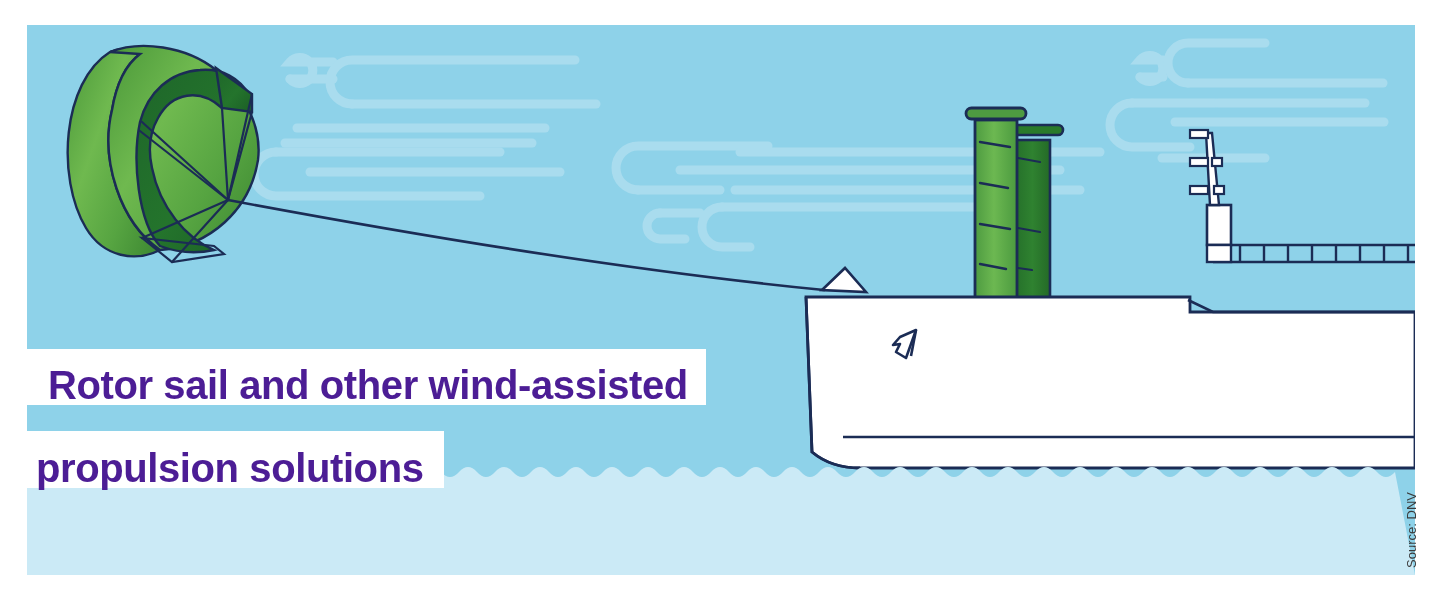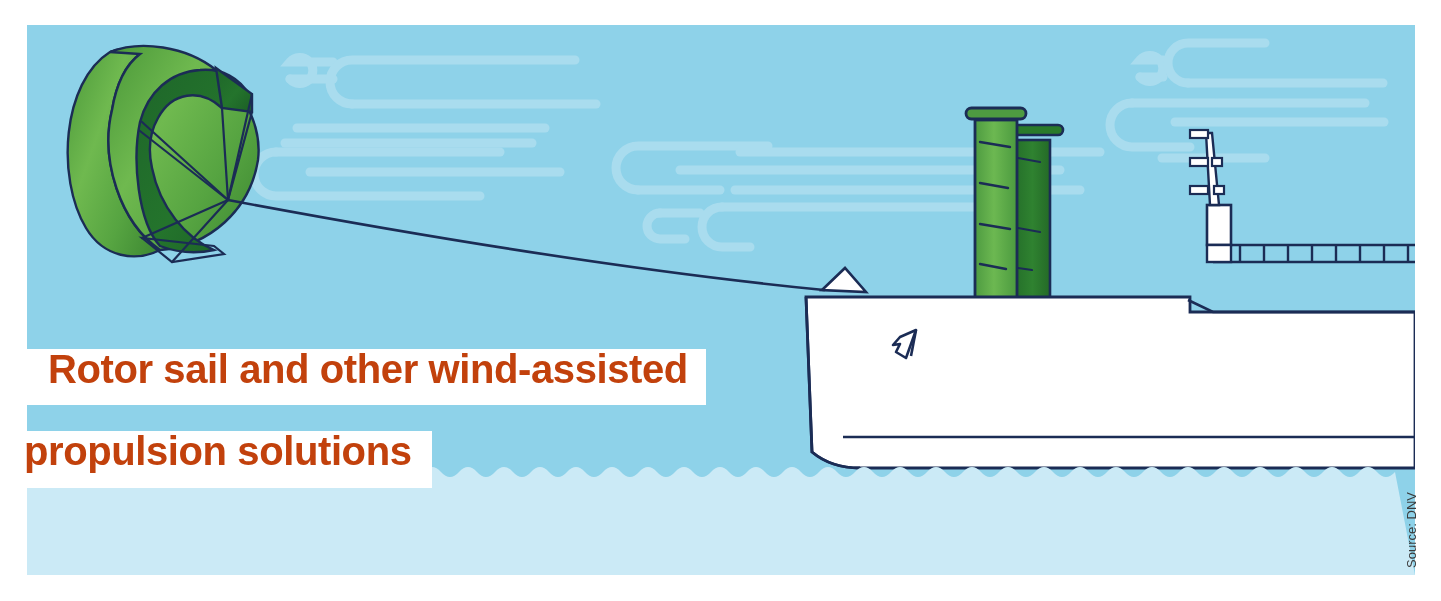--- a/index.html
+++ b/index.html
@@ -20,42 +20,42 @@
   #illustration {
     position: absolute;
     left: 0;
     top: 0;
     width: 1441px;
     height: 601px;
   }
   .titleblock {
     position: absolute;
     background: #ffffff;
-    color: #c2410c;
+    color: #4c1d95;
     font-family: "Liberation Sans", sans-serif;
     font-weight: bold;
     font-size: 40px;
     letter-spacing: -0.4px;
     line-height: 1;
     display: flex;
-    align-items: flex-start;
+    align-items: flex-end;
     white-space: nowrap;
   }
   #title-line-1 {
     left: 0px;
     top: 349px;
     height: 56px;
     padding-left: 48px;
     padding-right: 18px;
   }
   #title-line-2 {
     left: 0px;
     top: 431px;
     height: 57px;
-    padding-left: 24px;
+    padding-left: 36px;
     padding-right: 20px;
   }
   #source-label {
     position: absolute;
     left: 1404px;
     top: 492px;
     font-family: "Liberation Sans", sans-serif;
     font-size: 13px;
     color: #3b3b3b;
     white-space: nowrap;

